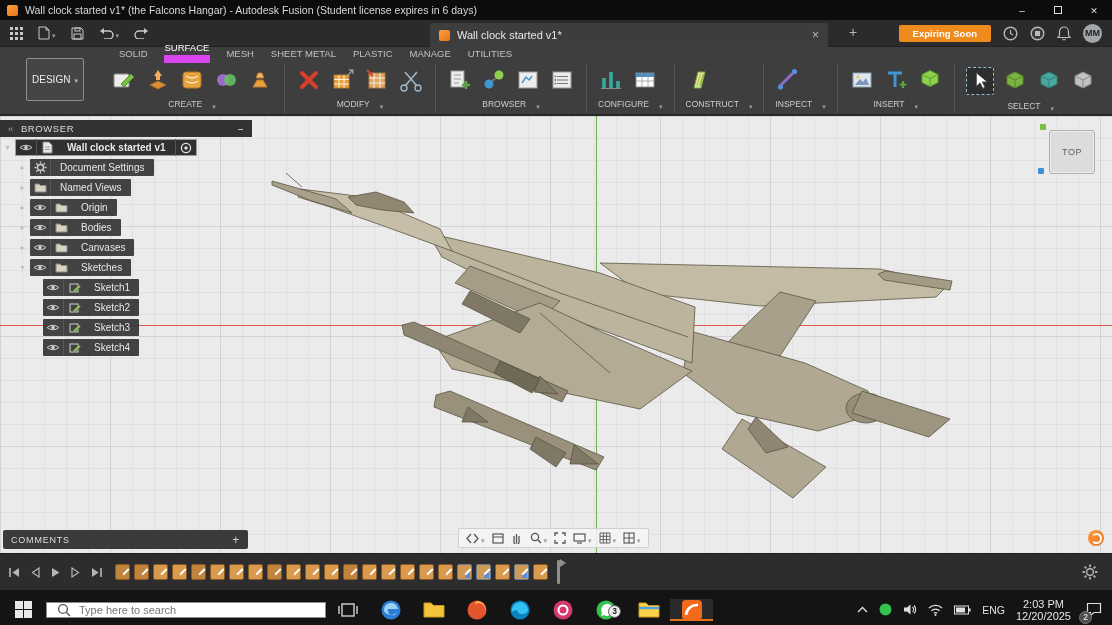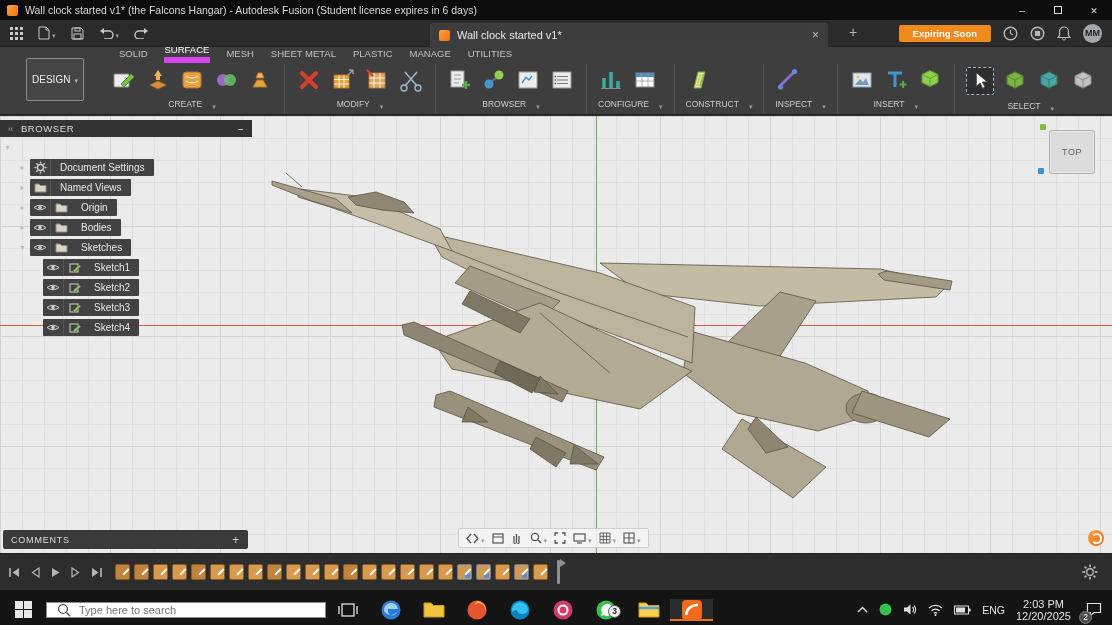--- a/index.html
+++ b/index.html
@@ -31,21 +31,21 @@
   .badge-expiring{background:#ef8a1d;color:#fff;font-size:9.5px;font-weight:bold;padding:3px 14px;border-radius:2px}
   .circ{width:16px;height:16px;border-radius:50%;display:flex;align-items:center;justify-content:center}
   .avatar{width:19px;height:19px;border-radius:50%;background:#a2a7ad;color:#222;font-weight:bold;font-size:9px;display:flex;align-items:center;justify-content:center}
 
   
   #ribbon{height:68px;background:#3e3e3e;position:relative;border-bottom:1px solid #262626}
   #workspace{position:absolute;left:26px;top:11px;width:58px;height:43px;border:1px solid #8d8d8d;border-radius:2px;background:#454545;color:#eee;font-size:10px;display:flex;align-items:center;justify-content:center;gap:4px}
   .ws-caret::before{content:"▾";font-size:7px;color:#bbb}
   #rtabs{position:absolute;left:118px;top:0;height:16px;display:flex;gap:15px;align-items:flex-end;font-size:9.5px;color:#c2c2c2}
   #rtabs .rtab{padding:0 1px 2px;border-bottom:2px solid transparent}
-  #rtabs .rtab.active{color:#fff;border-bottom:6px solid #d946ef}
+  #rtabs .rtab.active{color:#fff;border-bottom:8px solid #d946ef}
   #rtools{position:absolute;left:100px;top:17px;right:2px;bottom:1px;display:flex}
   .rgroup{display:flex;flex-direction:column;padding:3px 11px 1px;border-right:1px solid #555}
   .rgroup:last-child{border-right:none}
   .rgroup .icons{display:flex;gap:8px;align-items:center;flex:1}
   .rgroup .glabelrow{display:flex;align-items:center;justify-content:center;gap:10px;padding:2px 0 1px}
   .rgroup .glabel{font-size:8.5px;color:#cccccc}
   .gcaret::before{content:"▾";font-size:7px;color:#9a9a9a}
   .pressed{background:#2e2e2e;border:1px dashed #9ab8cc;border-radius:2px;padding:1px}
 
   
@@ -520,20 +520,41 @@
 
     <div id="browser">
       <div class="bheader">
         <span class="i-collapse"></span>
         <span>BROWSER</span>
         <span class="bh-min"></span>
       </div>
 
       <div class="brow">
         <span class="caret exp"></span>
+        <span class="bbar rootbar">
+          <span class="cell">
+              <svg width="14" height="9" viewBox="0 0 14 9">
+                <path d="M1 4.5 Q7 0 13 4.5 Q7 9 1 4.5 Z" fill="none" stroke="#cfcfcf"></path>
+                <circle cx="7" cy="4.5" r="1.8" fill="#cfcfcf"></circle>
+              </svg>
+            </span>
+          <span class="cell noline">
+              <svg width="11" height="13" viewBox="0 0 11 13">
+                <path d="M1 1 h6 l3 3 v8 h-9 z" fill="#e8e8e8" stroke="#8a8a8a"></path>
+                <path d="M3 6 h5 M3 8.5 h5" stroke="#9a9a9a"></path>
+              </svg>
+            </span>
+          <span class="blabel">Wall clock started v1</span>
+          <span class="cell noline" style="border-left:1px solid #565656">
+              <svg width="12" height="12" viewBox="0 0 12 12">
+                <circle cx="6" cy="6" r="4.6" fill="none" stroke="#e0e0e0" stroke-width="1.3"></circle>
+                <circle cx="6" cy="6" r="1.7" fill="#e0e0e0"></circle>
+              </svg>
+            </span>
+        </span>
       </div>
 
       <div class="brow ind1">
         <span class="caret col"></span>
         <span class="bbar">
           <span class="cell">
               <svg width="13" height="13" viewBox="0 0 13 13">
                 <circle cx="6.5" cy="6.5" r="3" fill="none" stroke="#cfcfcf" stroke-width="1.4"></circle>
                 <g stroke="#cfcfcf" stroke-width="1.4">
                   <path d="M6.5 0.5 V2.5 M6.5 10.5 V12.5 M0.5 6.5 H2.5 M10.5 6.5 H12.5 M2.3 2.3 L3.7 3.7 M9.3 9.3 L10.7 10.7 M10.7 2.3 L9.3 3.7 M3.7 9.3 L2.3 10.7"></path>
@@ -585,20 +606,37 @@
             </span>
           <span class="cell noline">
               <svg width="13" height="11" viewBox="0 0 13 11">
                 <path d="M1 2 h4 l1.5 1.5 H12 V10 H1 Z" fill="#d9d4c2" stroke="#8a8a8a"></path>
               </svg>
             </span>
           <span class="blabel">Bodies</span>
         </span>
       </div>
 
+      <div class="brow ind1">
+        <span class="caret col"></span>
+        <span class="bbar">
+          <span class="cell">
+              <svg width="14" height="9" viewBox="0 0 14 9">
+                <path d="M1 4.5 Q7 0 13 4.5 Q7 9 1 4.5 Z" fill="none" stroke="#cfcfcf"></path>
+                <circle cx="7" cy="4.5" r="1.8" fill="#cfcfcf"></circle>
+              </svg>
+            </span>
+          <span class="cell noline">
+              <svg width="13" height="11" viewBox="0 0 13 11">
+                <path d="M1 2 h4 l1.5 1.5 H12 V10 H1 Z" fill="#d9d4c2" stroke="#8a8a8a"></path>
+              </svg>
+            </span>
+          <span class="blabel">Canvases</span>
+        </span>
+      </div>
 
       <div class="brow ind1">
         <span class="caret exp"></span>
         <span class="bbar">
           <span class="cell">
               <svg width="14" height="9" viewBox="0 0 14 9">
                 <path d="M1 4.5 Q7 0 13 4.5 Q7 9 1 4.5 Z" fill="none" stroke="#cfcfcf"></path>
                 <circle cx="7" cy="4.5" r="1.8" fill="#cfcfcf"></circle>
               </svg>
             </span>

